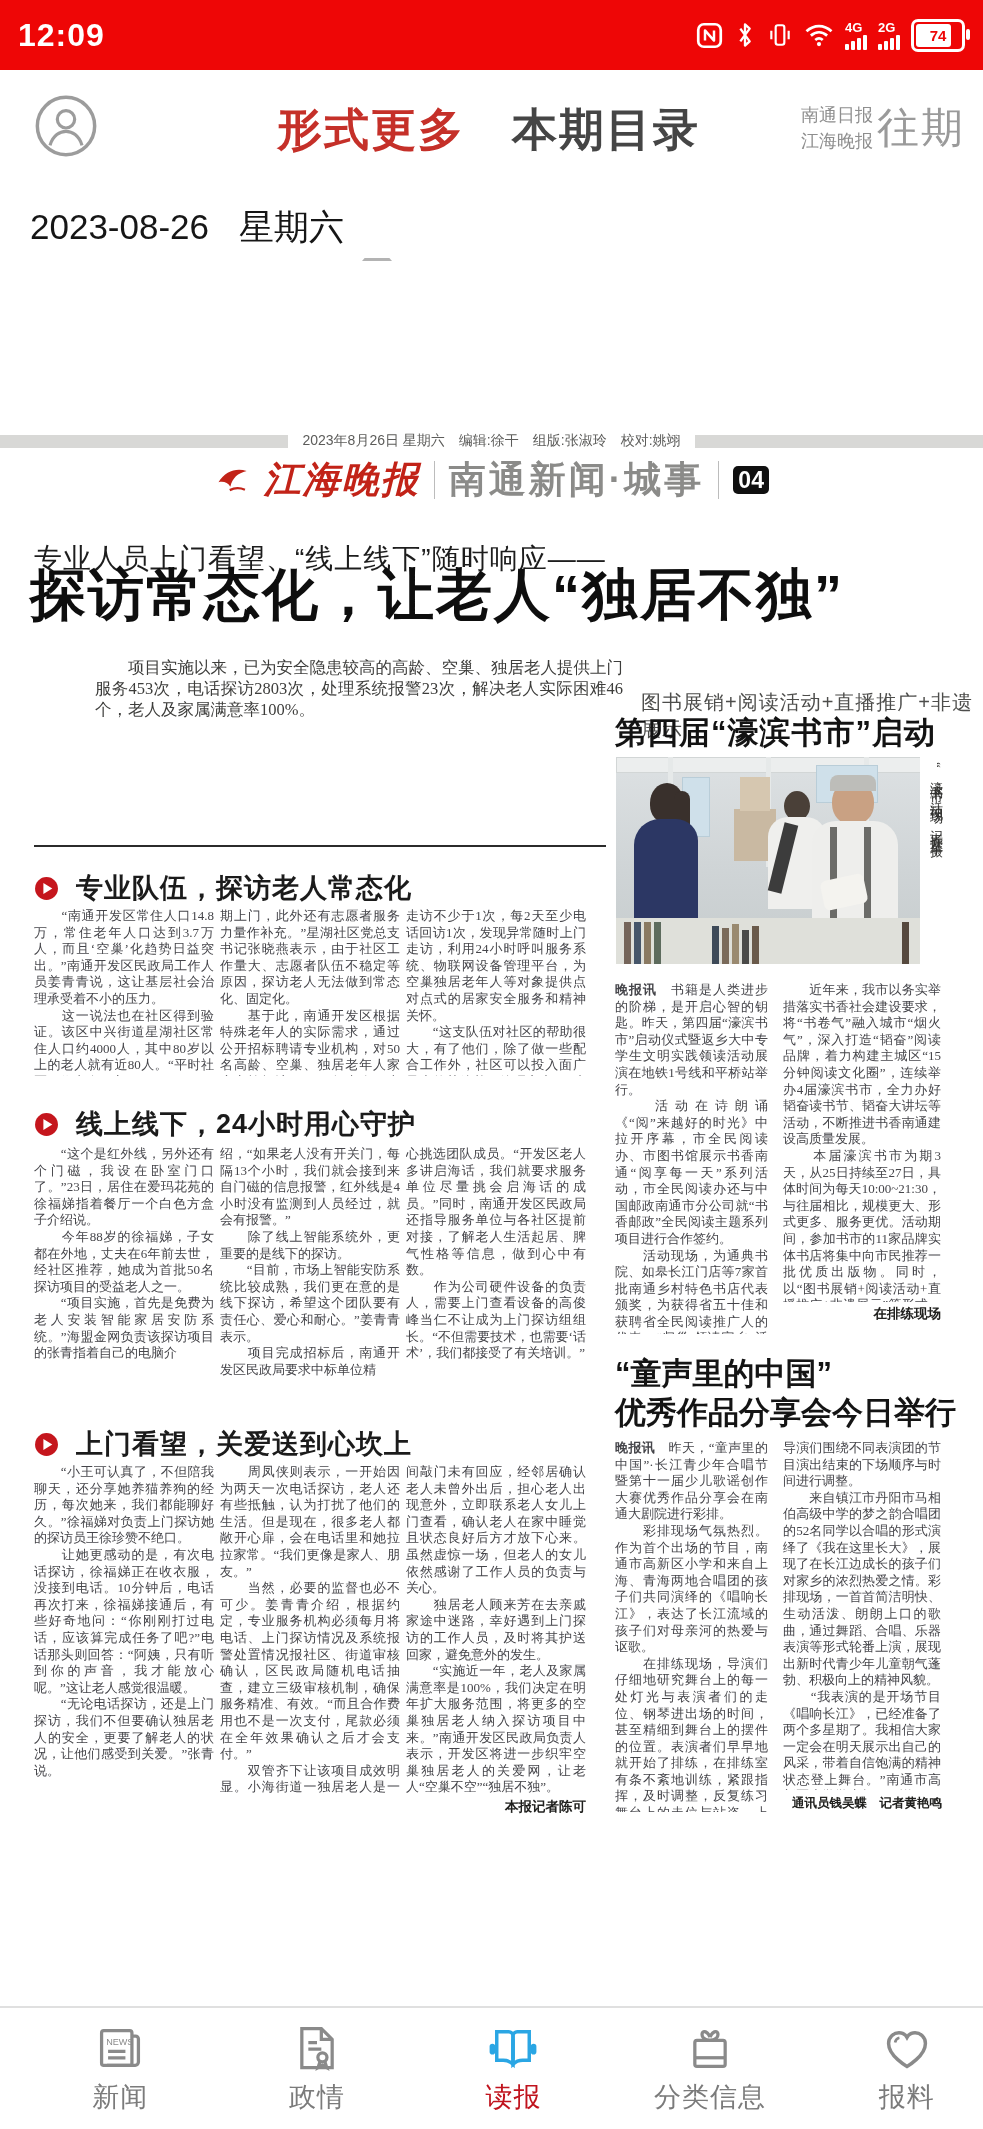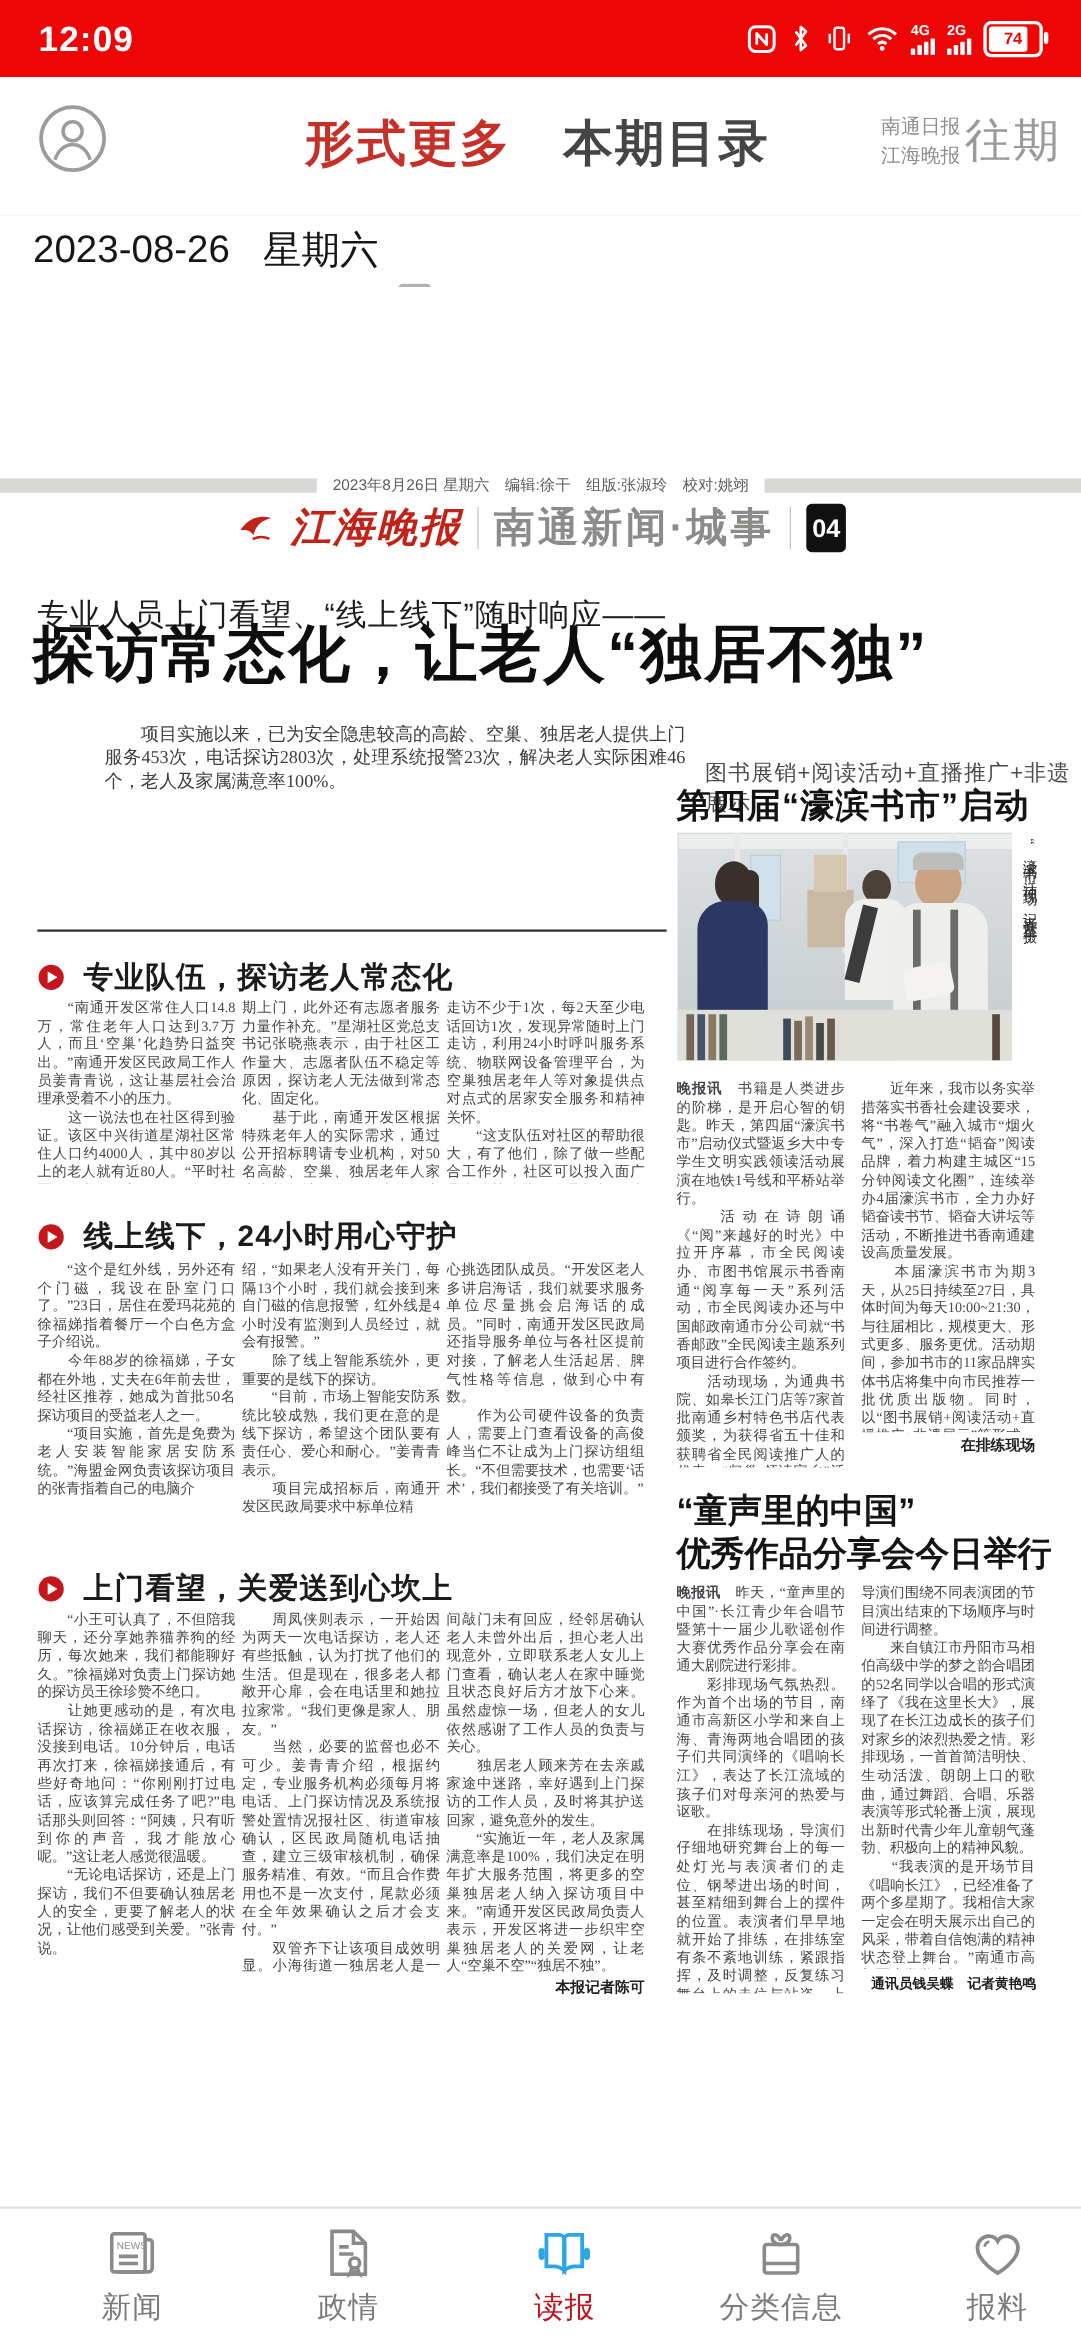--- a/index.html
+++ b/index.html
@@ -6,21 +6,21 @@
   body{
     width:983px;height:2129px;position:relative;background:#ffffff;
     font-family:"Liberation Sans",sans-serif;overflow:hidden;
   }
   .abs{position:absolute;}
 
   
   .statusbar{
     left:0;top:0;width:983px;height:70px;background:#ee0606;color:#fff;
     display:flex;align-items:center;justify-content:space-between;
-    padding:0 35px;box-sizing:border-box;box-shadow:0 2px 4px rgba(0,0,0,.25);
+    padding:0 18px;box-sizing:border-box;box-shadow:0 2px 4px rgba(0,0,0,.25);
   }
   .time{font-size:32px;font-weight:600;letter-spacing:1px;}
   .sicons{display:flex;align-items:center;gap:11px;}
   .sicons svg{display:block;}
   .sig{display:flex;flex-direction:column;align-items:flex-start;gap:1px;}
   .sig-label{font-size:13px;font-weight:700;line-height:1;}
   .bars{display:flex;gap:2px;align-items:flex-end;}
   .bars i{display:block;width:4px;background:#fff;border-radius:1px;}
   .battery{width:48px;height:27px;border:3px solid #fff;border-radius:7px;position:relative;
     display:flex;align-items:center;justify-content:center;}
@@ -45,21 +45,21 @@
 
   
   .meta-row{left:0;top:432px;width:983px;display:flex;align-items:center;}
   .meta-bar{flex:1;height:13px;background:#d8d8d6;}
   .meta-text{padding:0 14px;font-size:14px;color:#5c5c5a;white-space:nowrap;}
   .masthead{left:0;top:455px;width:983px;display:flex;justify-content:center;align-items:center;gap:14px;}
   .mh-name{font-family:"Liberation Serif",serif;font-size:37px;font-weight:700;font-style:italic;
     color:#c22318;letter-spacing:2px;}
   .mh-div{width:1px;height:38px;background:#bcbcbc;}
   .mh-section{font-size:37px;font-weight:700;color:#8b8b89;letter-spacing:3px;}
-  .mh-page{width:36px;height:44px;background:#101010;color:#fff;font-size:23px;font-weight:700;
+  .mh-page{width:36px;height:28px;background:#101010;color:#fff;font-size:23px;font-weight:700;
     display:flex;align-items:center;justify-content:center;border-radius:5px;}
 
   .kicker{left:34px;top:521px;font-size:28px;color:#1d1d1d;font-weight:500;letter-spacing:1px;margin-top:19px;}
   .headline{left:30px;top:558px;width:945px;font-size:56px;font-weight:900;color:#0e0e0e;letter-spacing:2px;}
 
   .intro{left:95px;top:657px;width:528px;font-family:"Liberation Serif",serif;font-size:16.5px;
     line-height:21px;color:#3d3d3b;text-align:justify;}
   .intro p{margin:0 0 2px 0;}
   .intro-rule{left:34px;top:845px;width:572px;border-top:2px solid #2b2b2b;height:0;}
 

